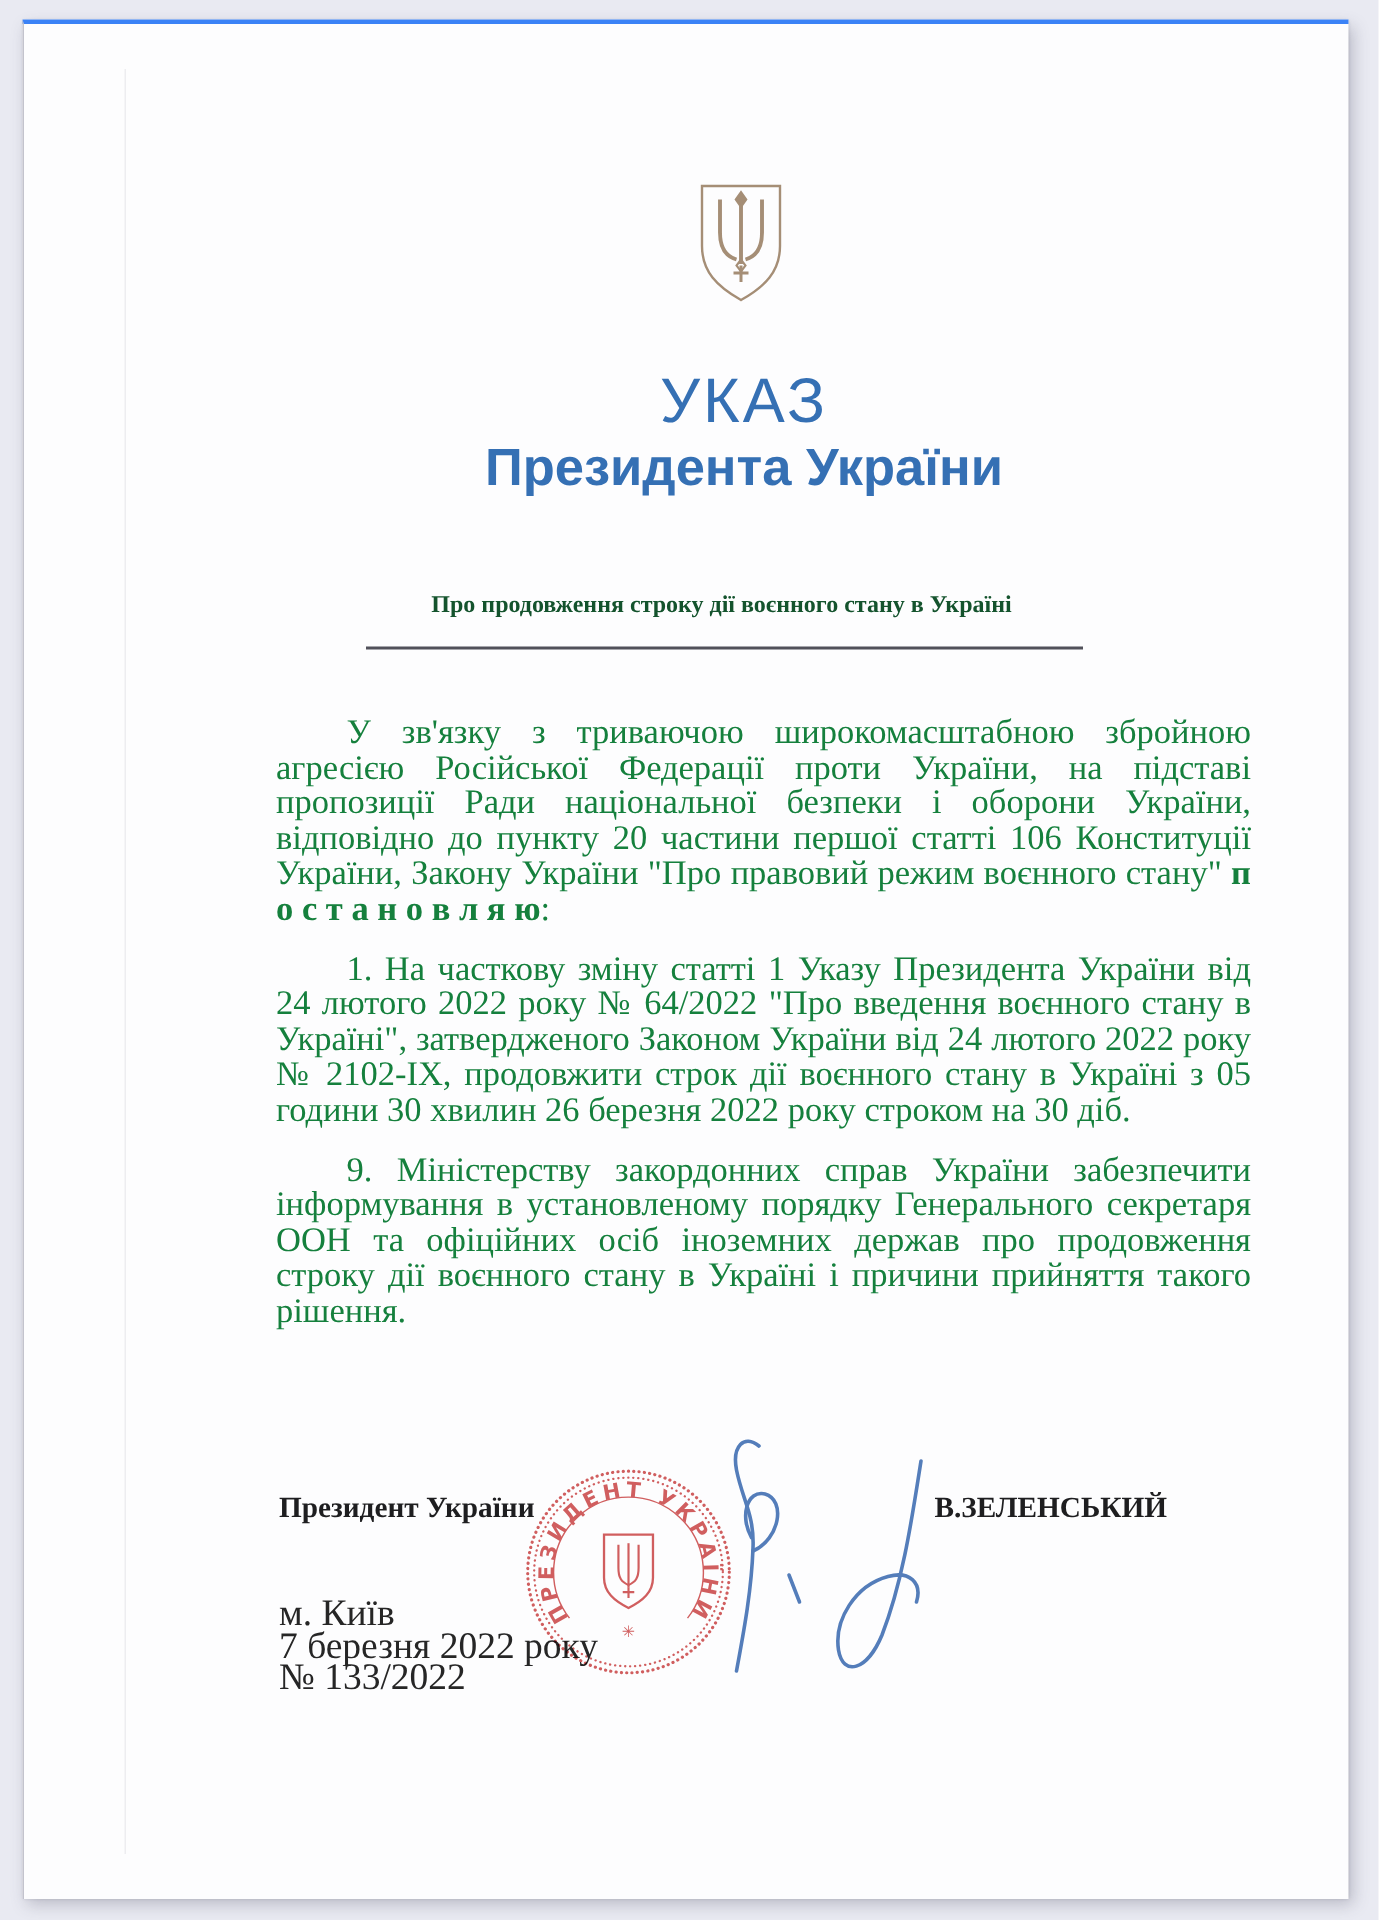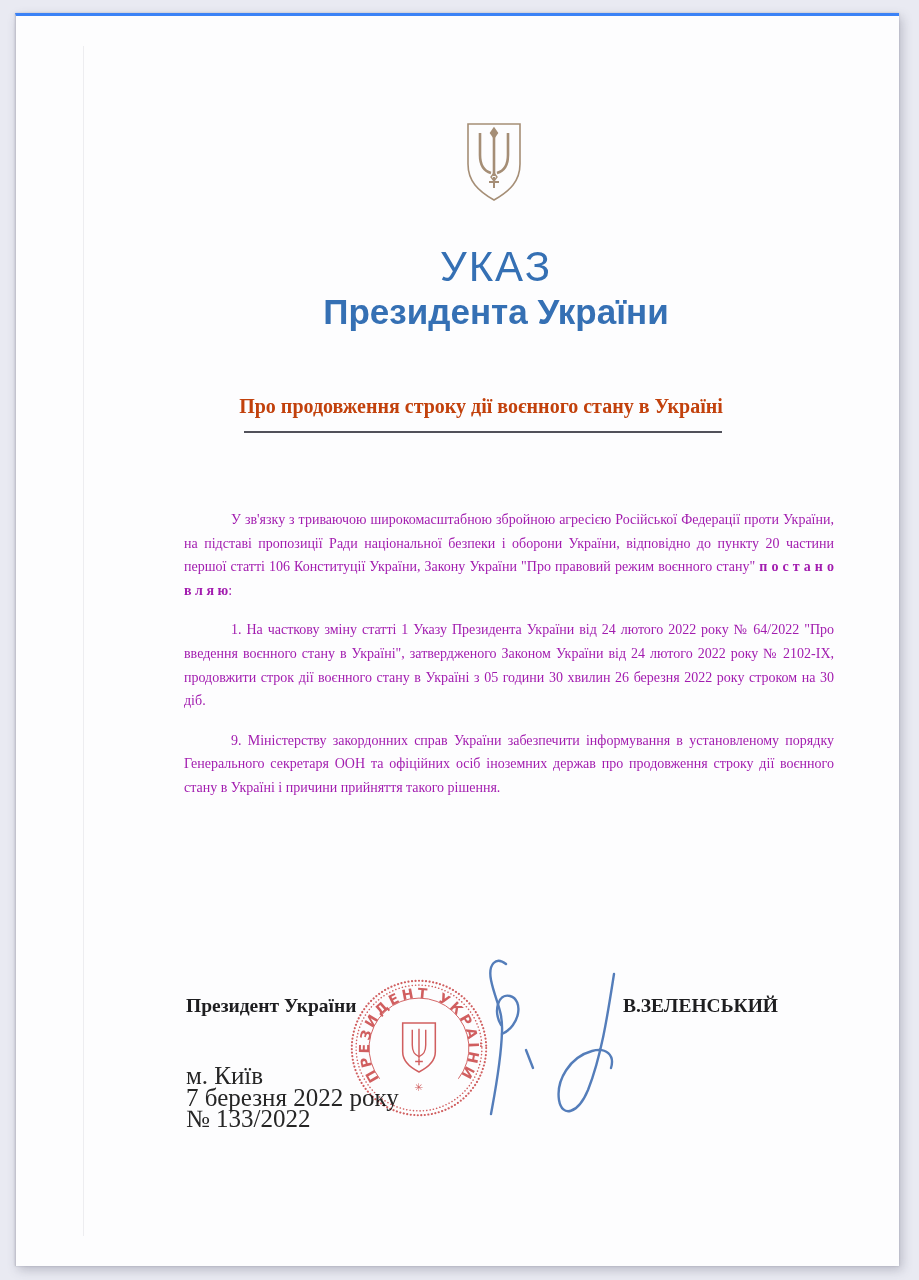--- a/index.html
+++ b/index.html
@@ -23,29 +23,29 @@
   }
   .emblem{position:absolute;left:447px;top:104px;width:62px;height:84px;}
   .heading{
     position:absolute;top:228px;left:140px;width:680px;text-align:center;
     font-family:"Liberation Sans", sans-serif;color:#3570b4;
   }
   .heading-line1{font-size:42px;line-height:46px;letter-spacing:2px;}
   .heading-line2{font-size:35px;line-height:44px;font-weight:bold;}
   .title-block{
     position:absolute;top:379px;left:125px;width:680px;text-align:center;
-    font-weight:bold;font-size:20px;color:#c2410c;
+    font-weight:bold;font-size:16px;color:#14532d;
   }
   .title-rule{
     position:absolute;top:415px;left:228px;width:478px;height:2px;
     background:#51515a;
   }
   .doc-body{
-    position:absolute;top:492px;left:168px;width:650px;
-    font-size:14px;line-height:23.6px;text-align:justify;color:#a21caf;
+    position:absolute;top:460px;left:168px;width:650px;
+    font-size:23px;line-height:23.6px;text-align:justify;color:#15803d;
   }
   .doc-body p{margin:0 0 16px 0;text-indent:47px;}
   .decree-word{font-weight:bold;}
   .sig-row{
     position:absolute;top:979px;left:170px;width:592px;
     display:flex;justify-content:space-between;
     font-weight:bold;font-size:19.5px;color:#1e1e20;
   }
   .place-block{
     position:absolute;top:1049px;left:170px;

